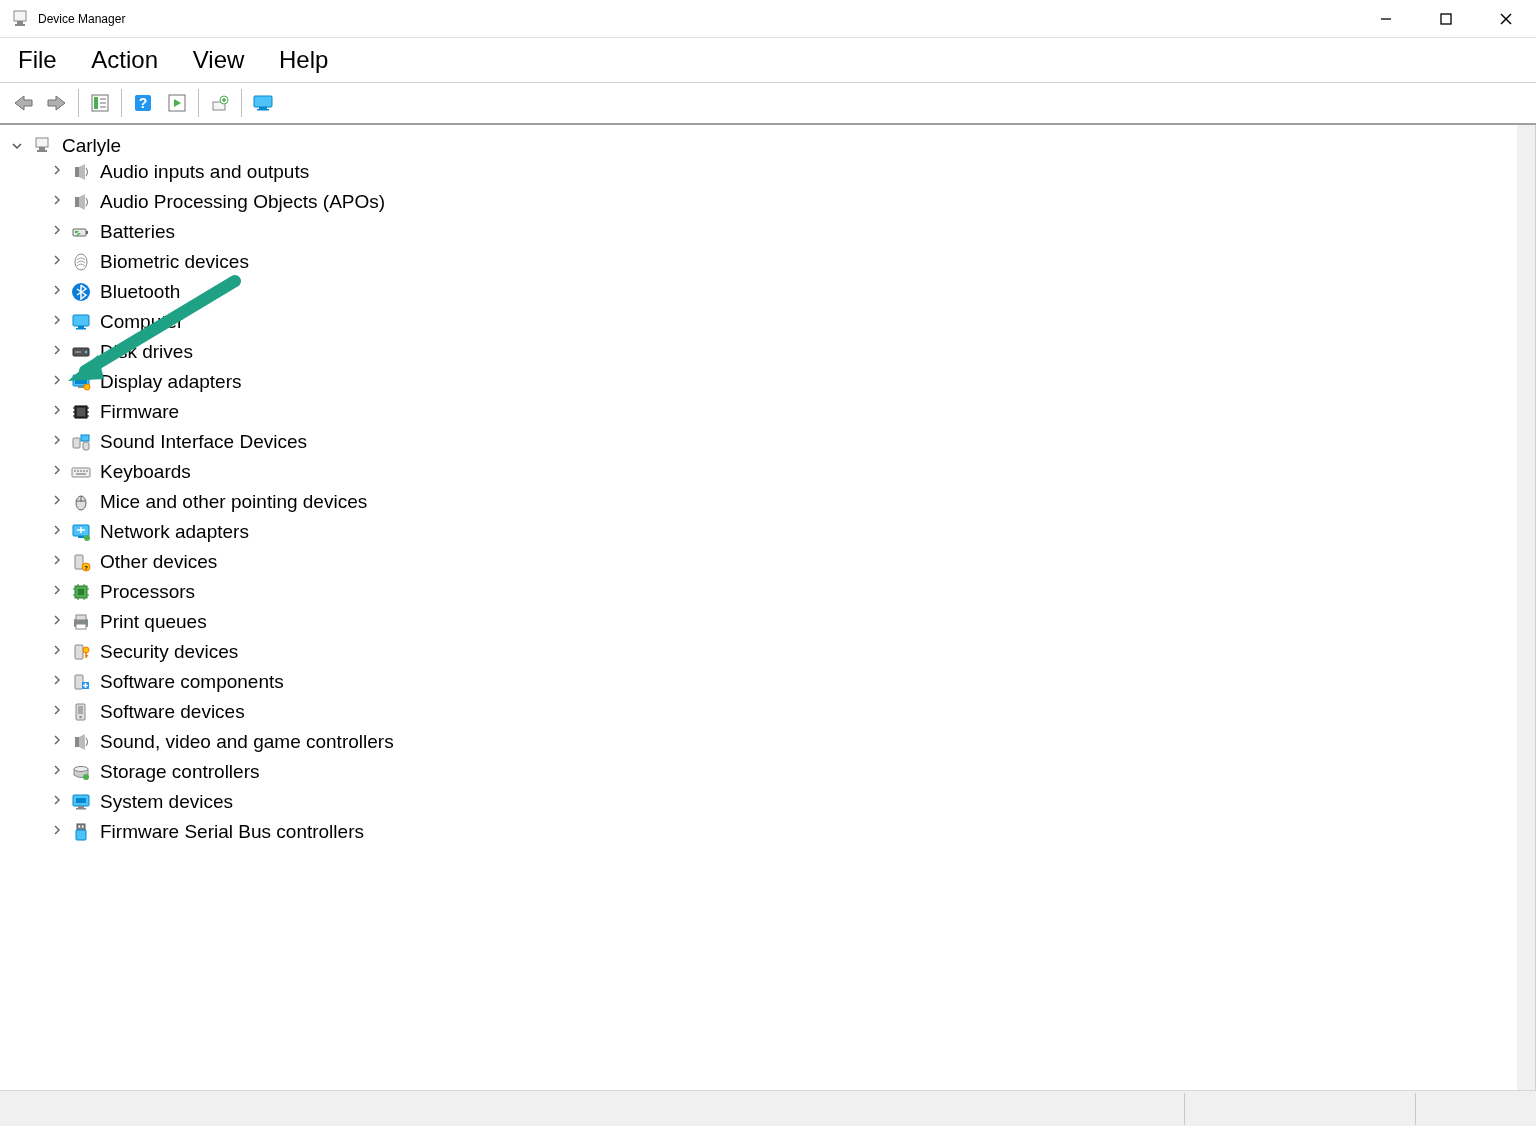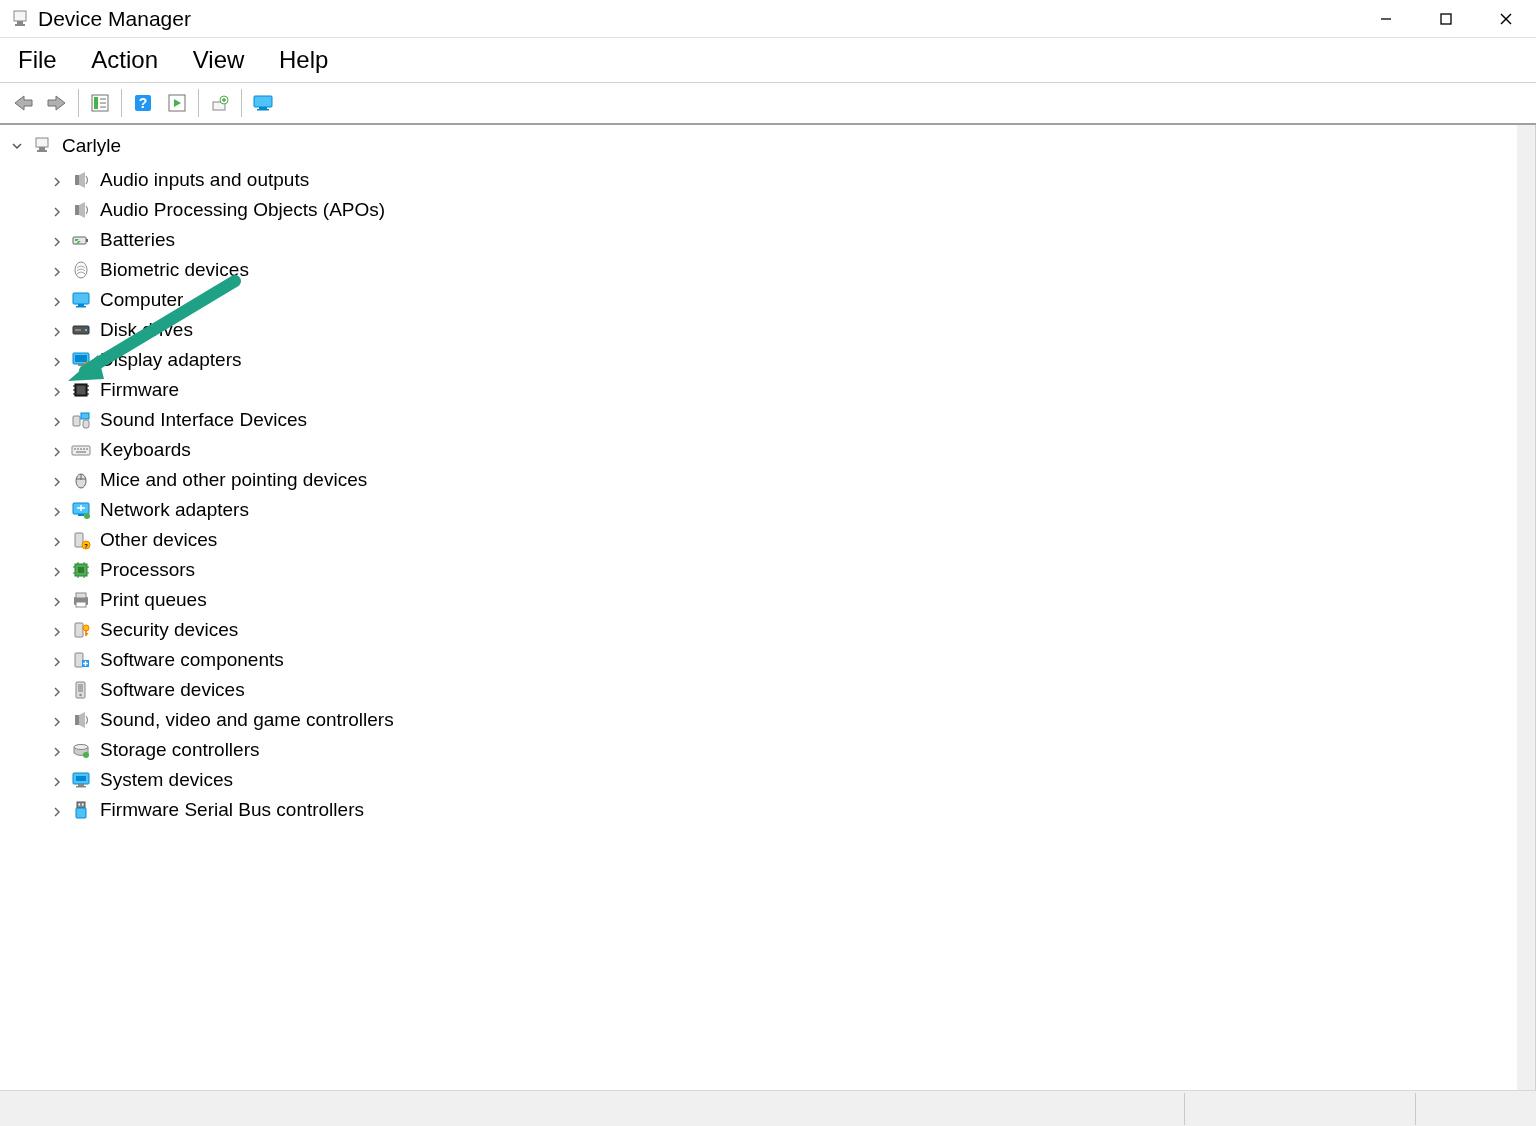--- a/index.html
+++ b/index.html
@@ -19,21 +19,21 @@
     height: 38px;
     padding-left: 10px;
     border-bottom: 1px solid #e0e0e0;
   }
   .titlebar .app-icon {
     width: 20px; height: 20px;
     margin-right: 8px;
     display: inline-flex;
     align-items: center; justify-content: center;
   }
-  .titlebar .title { font-size: 21px; }
+  .titlebar .title { font-size: 12px; }
   .titlebar .spacer { flex: 1; }
   .win-controls { display: flex; }
   .win-btn {
     width: 60px; height: 38px;
     display: flex; align-items: center; justify-content: center;
     cursor: pointer;
     font-size: 18px;
   }
   .menubar {
     padding: 8px 4px;
@@ -76,21 +76,21 @@
     height: 30px;
     gap: 5px;
   }
   .node-icon {
     width: 22px; height: 22px;
     display:inline-flex; align-items:center; justify-content:center;
     flex-shrink: 0;
   }
   .tree-item {
     display: flex;
-    align-items: flex-end;
+    align-items: flex-start;
     height: 30px;
     padding-left: 40px;
     gap: 4px;
     white-space: nowrap;
   }
   .chevron {
     width: 18px; height: 18px;
     display:inline-flex; align-items:center; justify-content:center;
     color: #5a5a5a;
     font-size: 12px;
@@ -294,20 +294,34 @@
         <span class="tree-label">Biometric devices</span>
       </div>
       <div class="tree-item">
         <span class="chevron">
           <svg width="12" height="12">
             <path d="M4 2 L8 6 L4 10" fill="none" stroke="#6a6a6a" stroke-width="1.5"></path>
           </svg>
         </span>
         <span class="node-icon">
           <svg width="20" height="20" viewBox="0 0 20 20">
+            <circle cx="10" cy="10" r="9" fill="#0b7dda"></circle>
+            <path d="M10 3 L10 17 L15 13 L6 7 M10 3 L15 7 L6 13" fill="none" stroke="#fff" stroke-width="1.5"></path>
+          </svg>
+        </span>
+        <span class="tree-label">Bluetooth</span>
+      </div>
+      <div class="tree-item">
+        <span class="chevron">
+          <svg width="12" height="12">
+            <path d="M4 2 L8 6 L4 10" fill="none" stroke="#6a6a6a" stroke-width="1.5"></path>
+          </svg>
+        </span>
+        <span class="node-icon">
+          <svg width="20" height="20" viewBox="0 0 20 20">
             <rect x="2" y="3" width="16" height="11" rx="1" fill="#4fc3f7" stroke="#0288d1"></rect>
             <rect x="7" y="14" width="6" height="2" fill="#0288d1"></rect>
             <rect x="5" y="16" width="10" height="1.5" fill="#0288d1"></rect>
           </svg>
         </span>
         <span class="tree-label">Computer</span>
       </div>
       <div class="tree-item">
         <span class="chevron">
           <svg width="12" height="12">

